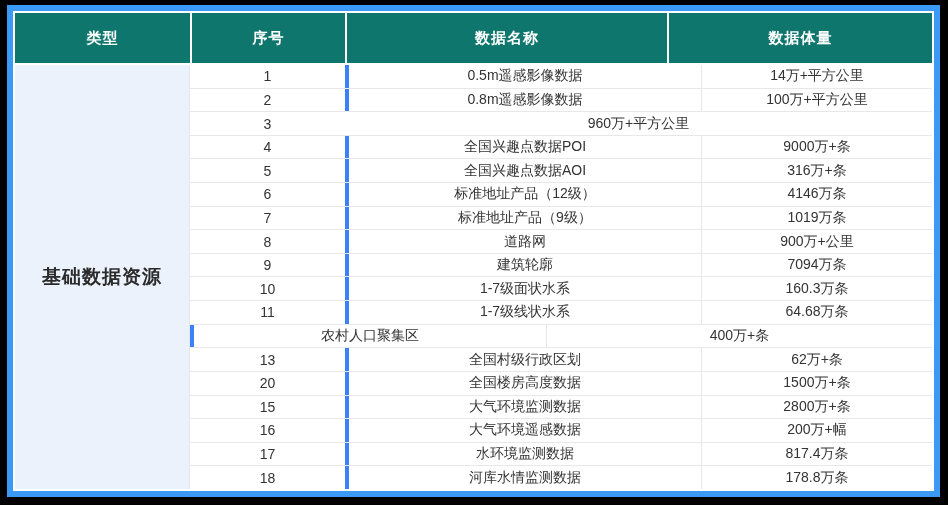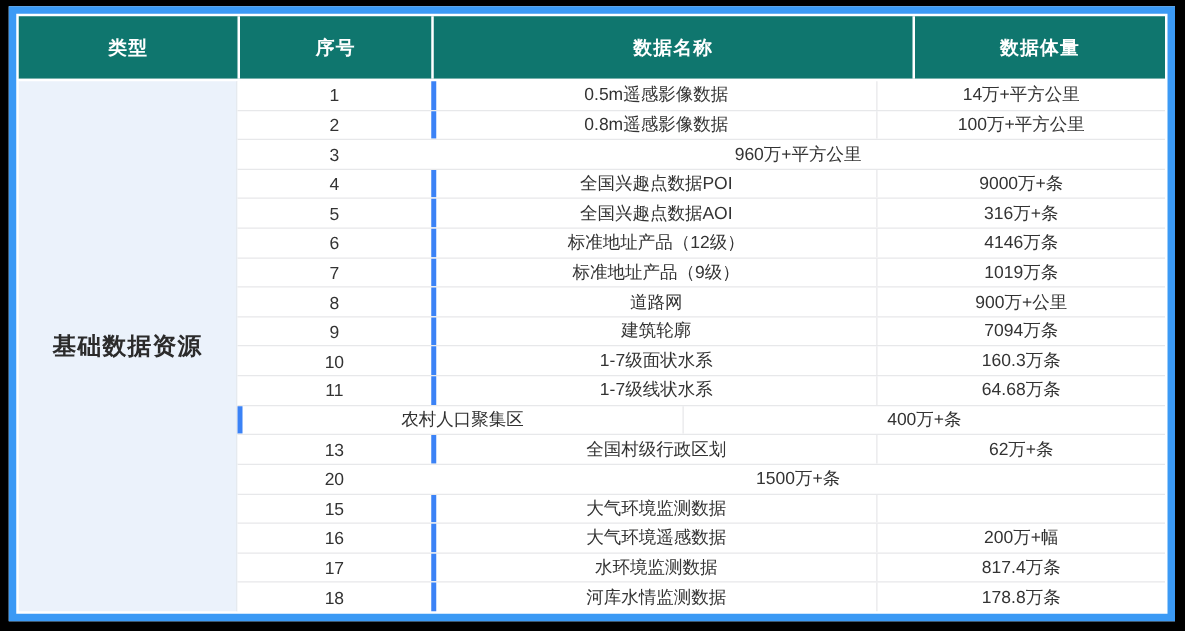--- a/index.html
+++ b/index.html
@@ -32,21 +32,21 @@
     display: flex; align-items: center; justify-content: center;
     color: #ffffff;
     font-weight: bold;
     font-size: 15px;
     letter-spacing: 1px;
     box-sizing: border-box;
   }
   .header-cell + .header-cell { border-left: 2px solid #ffffff; }
   .hc-type   { width: 175px; }
   .hc-no     { width: 155px; }
-  .hc-name   { width: 385px; }
+  .hc-name   { width: 322px; }
   .hc-volume { flex: 1; }
 
   .body {
     flex: 1;
     display: flex;
     border-top: 2px solid #ffffff;
   }
   .category-cell {
     width: 175px; flex: 0 0 175px;
     background: #ebf2fb;
@@ -155,25 +155,27 @@
           <div class="cell c-name">农村人口聚集区</div>
           <div class="cell c-vol">400万+条</div>
         </div>
         <div class="row">
           <div class="cell c-no">13</div>
           <div class="cell c-name">全国村级行政区划</div>
           <div class="cell c-vol">62万+条</div>
         </div>
         <div class="row">
           <div class="cell c-no">20</div>
+          <div class="cell c-name">全国楼房高度数据</div>
           <div class="cell c-vol">1500万+条</div>
         </div>
         <div class="row">
           <div class="cell c-no">15</div>
           <div class="cell c-name">大气环境监测数据</div>
+          <div class="cell c-vol">2800万+条</div>
         </div>
         <div class="row">
           <div class="cell c-no">16</div>
           <div class="cell c-name">大气环境遥感数据</div>
           <div class="cell c-vol">200万+幅</div>
         </div>
         <div class="row">
           <div class="cell c-no">17</div>
           <div class="cell c-name">水环境监测数据</div>
           <div class="cell c-vol">817.4万条</div>

